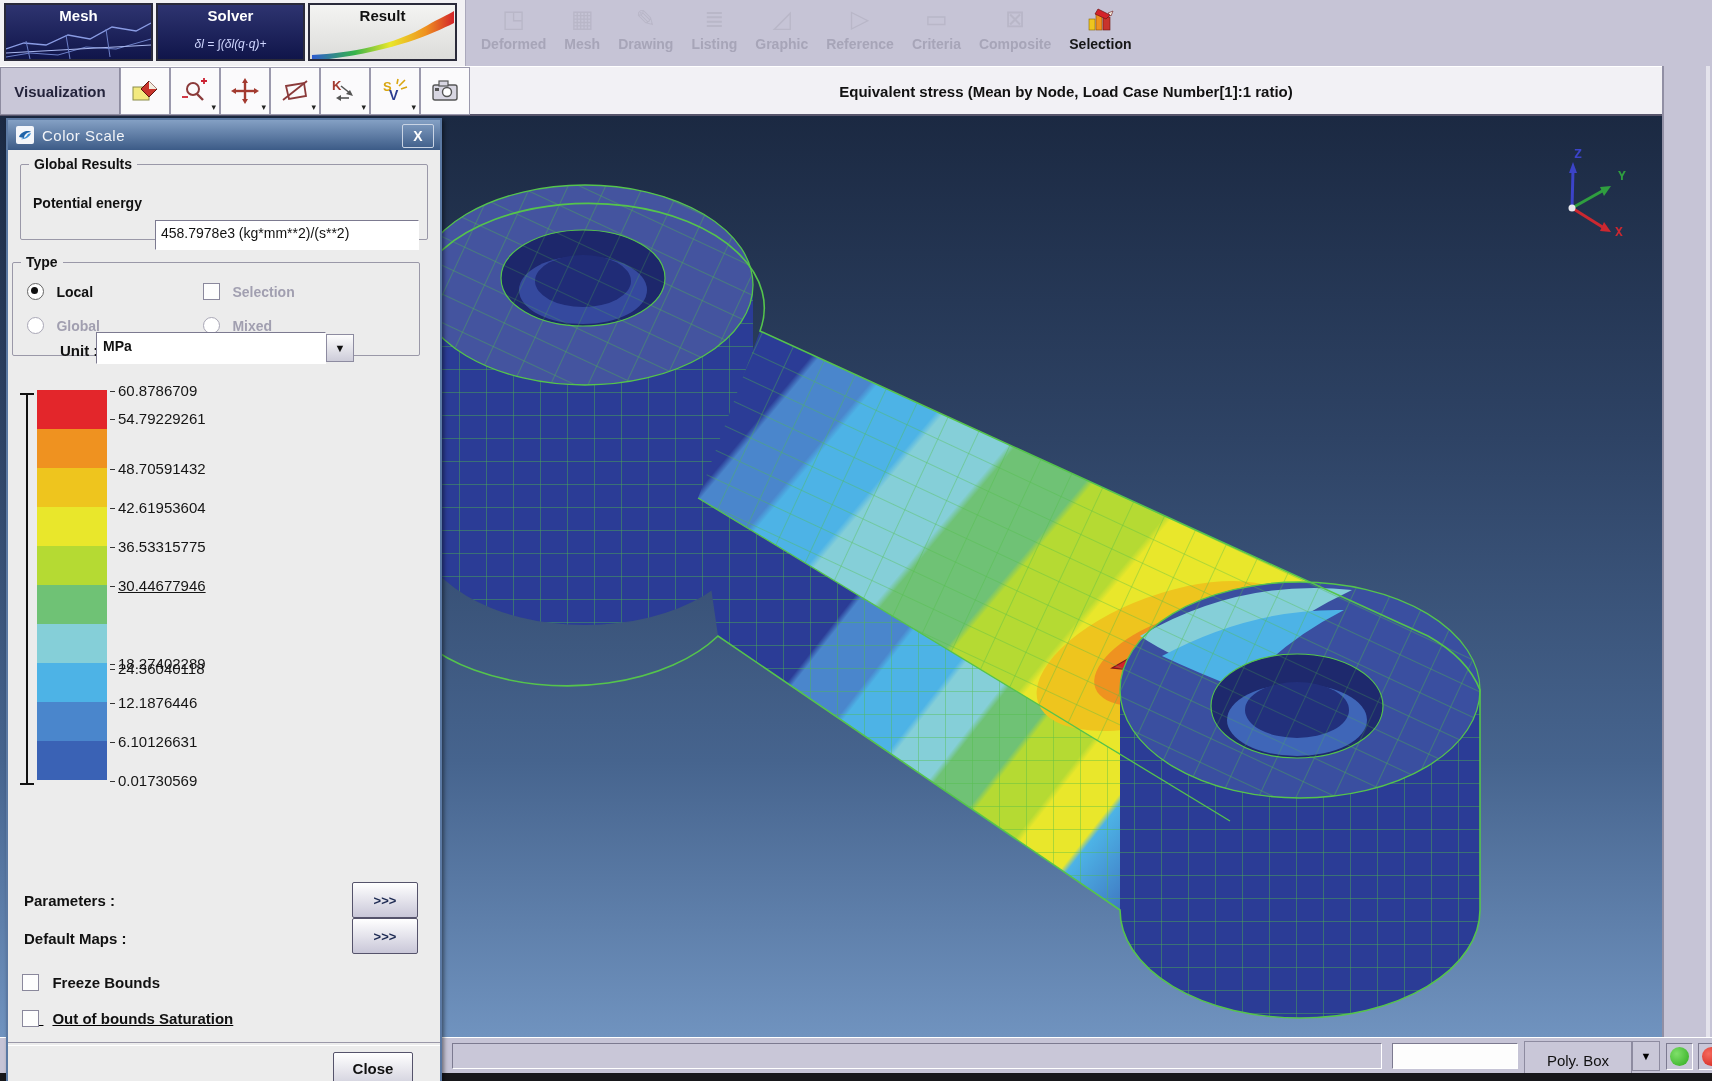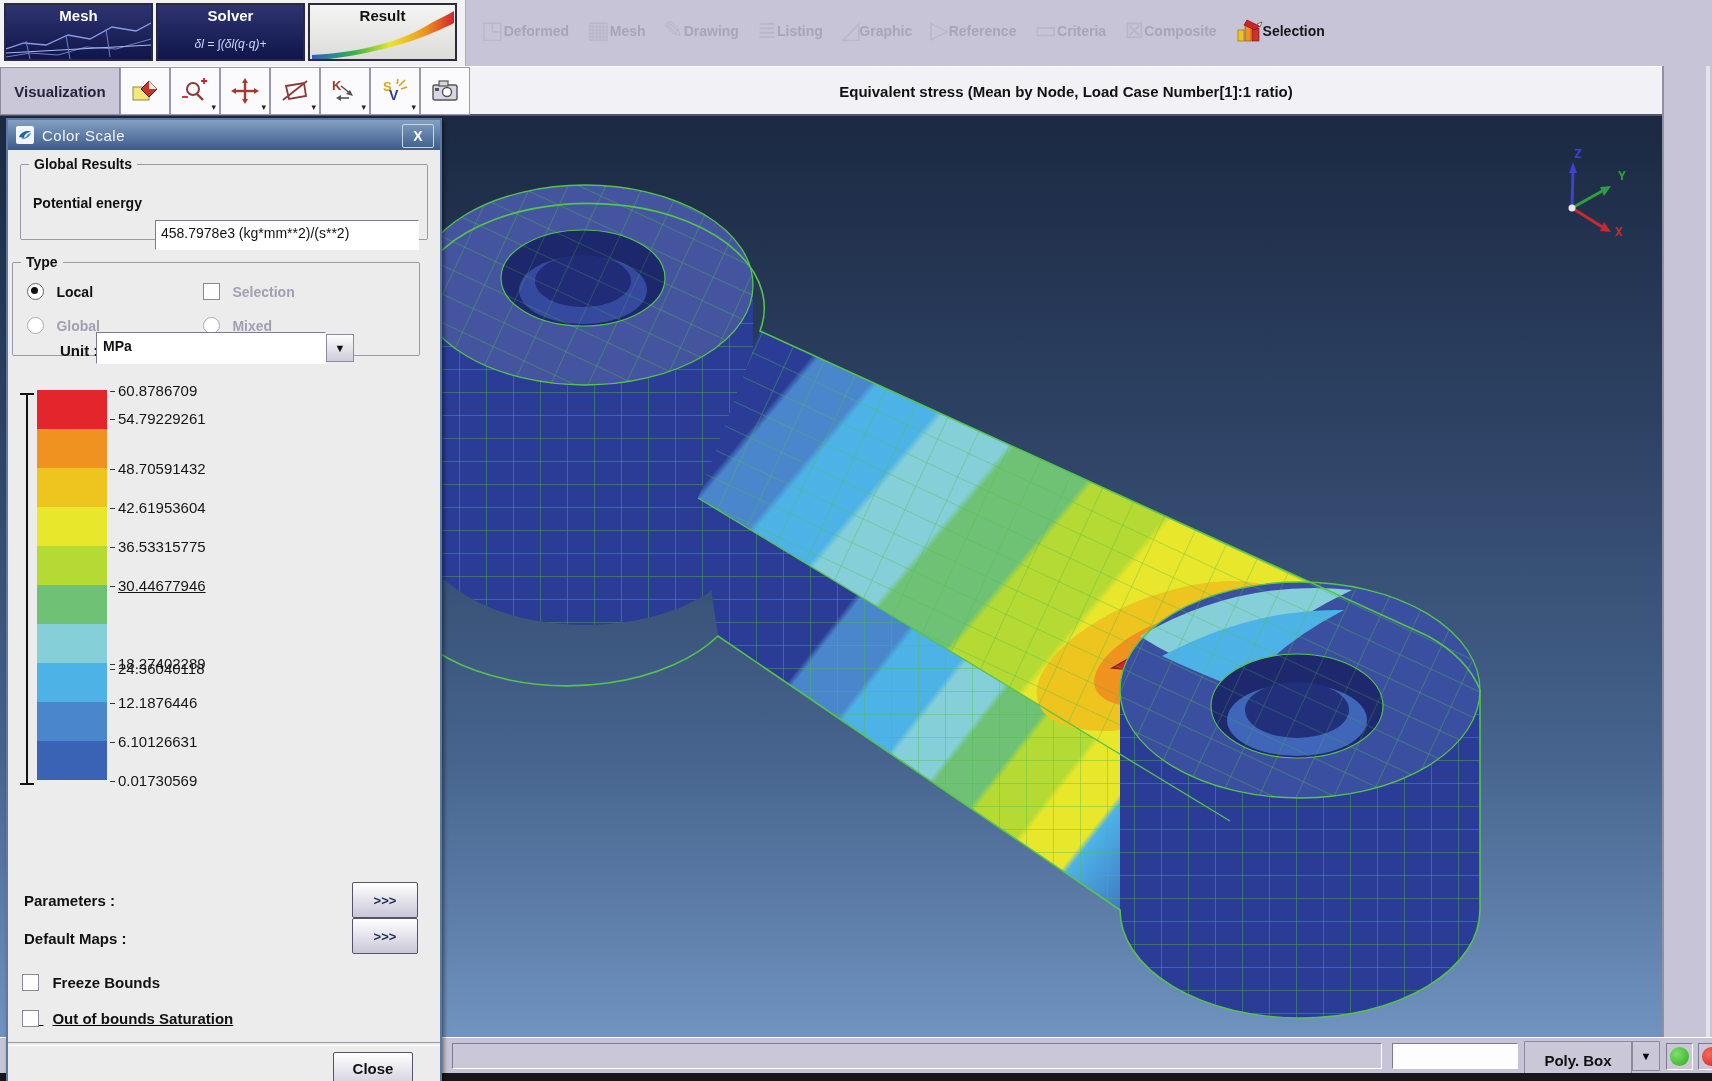--- a/index.html
+++ b/index.html
@@ -12,21 +12,21 @@
   .top-bar{position:absolute;left:0;top:0;width:1712px;height:66px;background:#c6c4d6;}
   .wb-panel{position:absolute;left:0;top:0;width:466px;height:66px;background:#f2f1f4;border-right:1px solid #aaa8bc;display:flex;gap:3px;padding:3px 4px;box-sizing:border-box;}
   .wb-tab{width:149px;height:58px;border:2px solid #2a2a3a;box-sizing:border-box;position:relative;overflow:hidden;cursor:pointer;}
   .wb-dark{background:linear-gradient(#2e3470,#10154a);}
   .wb-light{background:linear-gradient(#f4f4f2,#dcdcda);}
   .wb-label{position:absolute;top:2px;width:100%;text-align:center;font-weight:bold;font-size:15px;color:#fff;}
   .wb-label.dark-text{color:#111;}
   .wb-formula{position:absolute;bottom:8px;width:100%;text-align:center;font-size:12px;color:#cfd6ff;font-style:italic;}
   .wb-art{position:absolute;left:0;top:0;}
   .tool-row{position:absolute;left:472px;top:2px;height:62px;display:flex;align-items:flex-start;}
-  .tool-item{display:flex;align-items:center;justify-content:flex-start;padding:2px 9px;height:58px;box-sizing:border-box;cursor:default;}
+  .tool-item{display:flex;flex-direction:column;align-items:center;justify-content:flex-start;padding:2px 9px;height:58px;box-sizing:border-box;cursor:default;}
   .tool-item .glyph{font-size:24px;line-height:30px;height:32px;color:#b9b7c8;}
   .tool-item .t-label{font-weight:bold;font-size:14px;color:#a7a5b8;white-space:nowrap;}
   .tool-item.enabled{cursor:pointer;}
   .tool-item.enabled .t-label{color:#161616;}
   
   .viz-row{position:absolute;left:0;top:66px;width:1662px;height:50px;background:#f2f1f5;border-top:1px solid #fff;border-bottom:2px solid #57556b;box-sizing:border-box;}
   .viz-label-box{position:absolute;left:0;top:0;width:120px;height:48px;background:#c9c7d8;border:1px solid #8d8ba0;box-sizing:border-box;display:flex;align-items:center;justify-content:center;font-weight:bold;font-size:15px;color:#24243c;}
   .viz-btns{position:absolute;left:120px;top:0;height:48px;display:flex;}
   .viz-btn{width:50px;height:48px;background:#fbfafc;border:1px solid #9b99ad;box-sizing:border-box;position:relative;display:flex;align-items:center;justify-content:center;cursor:pointer;}
   .viz-btn .dd{position:absolute;right:3px;bottom:2px;font-size:9px;color:#222;line-height:9px;}
@@ -35,21 +35,21 @@
   
   .viewport{position:absolute;left:0;top:116px;width:1662px;height:921px;background:linear-gradient(#1b2942 0%,#2e4365 35%,#46648e 70%,#7093bf 100%);overflow:hidden;}
   .right-strip{position:absolute;left:1662px;top:66px;width:50px;height:971px;background:#c6c4d6;border-left:2px solid #918fa4;box-sizing:border-box;}
   .right-strip::after{content:"";position:absolute;right:2px;top:0;width:4px;height:100%;background:#e4e3ec;}
   .axis-label{position:absolute;font-weight:bold;font-size:13px;font-family:"DejaVu Sans Mono",monospace;}
   
   .status-bar{position:absolute;left:0;top:1037px;width:1712px;height:36px;background:#c6c4d6;border-top:1px solid #fff;box-sizing:border-box;}
   .sunken{border:1px solid;border-color:#7c7a90 #ffffff #ffffff #7c7a90;box-sizing:border-box;}
   .msg-field{position:absolute;left:452px;top:5px;width:930px;height:26px;background:#c9c7d8;}
   .txt-field{position:absolute;left:1392px;top:5px;width:126px;height:26px;background:#fdfdfd;}
-  .polybox{position:absolute;left:1524px;top:3px;width:108px;height:38px;background:#c9c7d8;border:1px solid #8d8ba0;display:flex;align-items:center;justify-content:center;font-weight:bold;font-size:15px;color:#111;cursor:pointer;box-sizing:border-box;}
+  .polybox{position:absolute;left:1524px;top:3px;width:108px;height:38px;background:#c9c7d8;border:1px solid #8d8ba0;display:flex;align-items:center;justify-content:center;font-weight:normal;font-size:15px;color:#111;cursor:pointer;box-sizing:border-box;}
   .polybox-arrow{position:absolute;left:1632px;top:3px;width:28px;height:30px;background:#c9c7d8;border:1px solid #8d8ba0;display:flex;align-items:center;justify-content:center;font-size:11px;cursor:pointer;box-sizing:border-box;}
   .led-btn{position:absolute;top:5px;width:27px;height:27px;background:#c9c7d8;display:flex;align-items:center;justify-content:center;cursor:pointer;}
   .led{width:19px;height:19px;border-radius:50%;}
   .taskbar{position:absolute;left:0;top:1073px;width:1712px;height:8px;background:#17171a;}
   
   .dialog{position:absolute;left:6px;top:118px;width:432px;height:963px;background:#ececec;border:2px solid #5b79a3;box-shadow:2px 2px 4px rgba(0,0,0,.45);box-sizing:content-box;z-index:10;}
   .dlg-title{position:absolute;left:0;top:0;width:432px;height:30px;background:linear-gradient(#84a0c4,#3c5b87);display:flex;align-items:center;padding-left:8px;box-sizing:border-box;}
   .dlg-title-text{color:#f2f4f8;font-size:15px;margin-left:8px;letter-spacing:.5px;}
   .dlg-x{position:absolute;right:6px;top:4px;width:30px;height:22px;color:#fff;font-weight:bold;font-size:14px;text-align:center;line-height:22px;border:1px solid #c9d4e4;border-radius:2px;cursor:pointer;}
   .fieldset{position:absolute;border:1px solid #9a98a8;border-radius:2px;}

